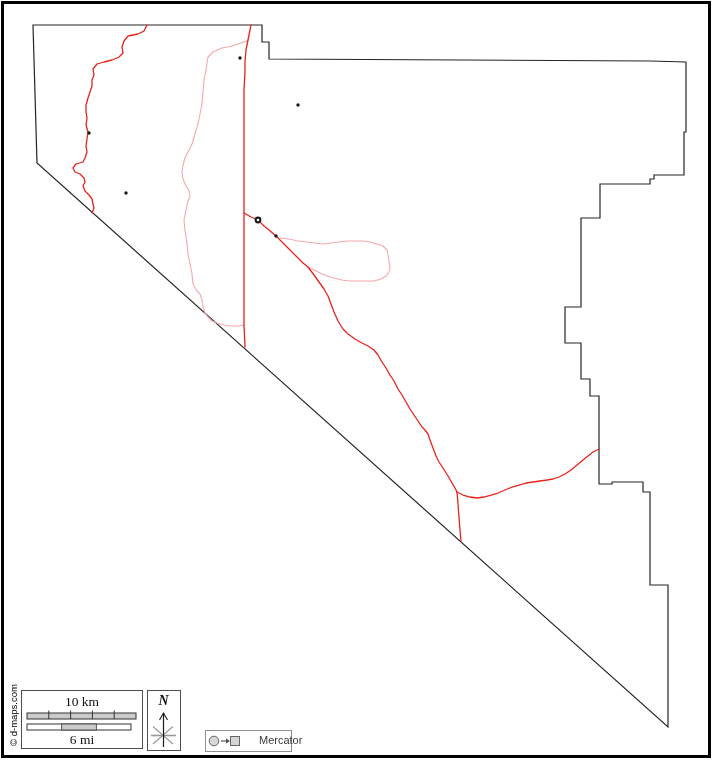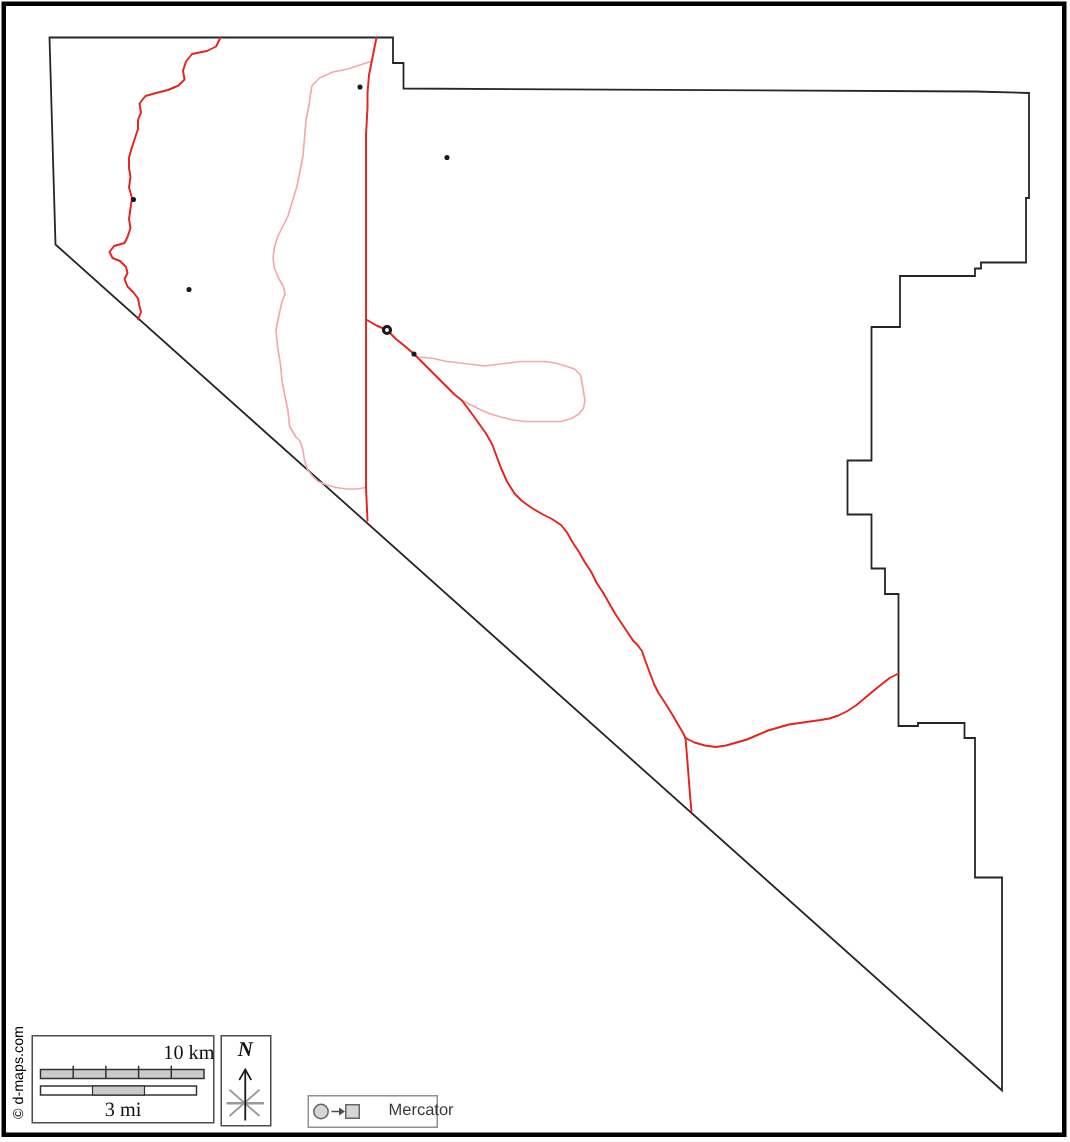--- a/index.html
+++ b/index.html
@@ -3,21 +3,21 @@
 <meta charset="utf-8">
 <style>
   html,body{margin:0;padding:0;background:#ffffff;}
   body{width:713px;height:761px;position:relative;overflow:hidden;
        font-family:"Liberation Sans",sans-serif;}
   #stage{position:absolute;left:0;top:0;width:713px;height:761px;}
   svg#map-canvas{position:absolute;left:0;top:0;}
   .label{position:absolute;color:#111;pointer-events:none;}
   .scale-label{left:21px;width:122px;text-align:center;
                font-family:"Liberation Serif",serif;font-size:13.5px;}
-  #km-label{top:694px;text-align:right;}
+  #km-label{top:694px;}
   #mi-label{top:732px;}
   #north-label{left:147px;top:693px;width:33px;text-align:center;
                font-family:"Liberation Serif",serif;font-style:italic;
                font-weight:600;font-size:14px;}
   #mercator-label{left:259px;top:734px;font-size:11px;color:#3a3a3a;}
   #copyright-label{left:13px;top:715px;transform:translate(-50%,-50%) rotate(-90deg);
                    white-space:nowrap;font-size:9.5px;color:#000;}
 </style>
 </head>
 <body>
@@ -73,17 +73,17 @@
     <g id="legend-graphics">
         <rect x="205.5" y="730.5" width="86" height="21" fill="#ffffff" stroke="#909090" stroke-width="1"></rect>
         <circle cx="214" cy="741" r="4.8" fill="#d6d6d6" stroke="#666666" stroke-width="1"></circle>
         <line x1="221" y1="741" x2="226" y2="741" stroke="#4d4d4d" stroke-width="1.1"></line>
         <path d="M226,738.4 L230,741 L226,743.6 Z" fill="#4d4d4d"></path>
         <rect x="230.5" y="736.5" width="9" height="9" fill="#d6d6d6" stroke="#666666" stroke-width="1"></rect>
       </g>
   </svg>
 
   <div class="label scale-label" id="km-label">10 km</div>
-  <div class="label scale-label" id="mi-label">3 mi</div>
+  <div class="label scale-label" id="mi-label">6 mi</div>
   <div class="label" id="north-label">N</div>
   <div class="label" id="mercator-label">Mercator</div>
   <div class="label" id="copyright-label">© d-maps.com</div>
 </div>
 
 </body></html>

